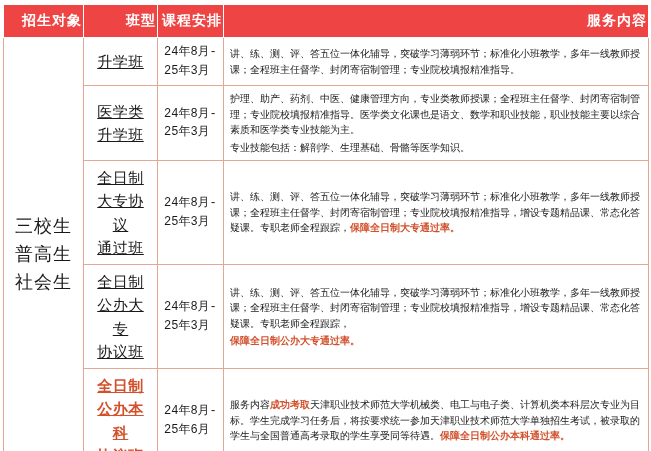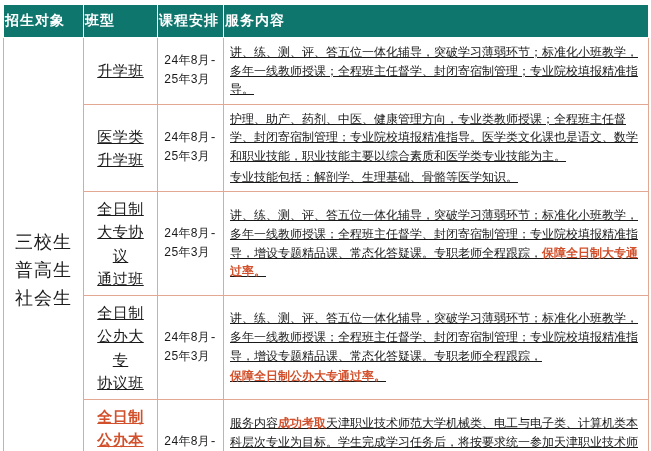--- a/index.html
+++ b/index.html
@@ -24,28 +24,28 @@
     margin: 4px 0 0 3px;
     font-size: 11.5px;
     color: #1a1a1a;
   }
   table.course-table col.c-audience { width: 80px; }
   table.course-table col.c-classtype { width: 74px; }
   table.course-table col.c-schedule  { width: 66px; }
   table.course-table col.c-content   { width: 425px; }
 
   table.course-table th {
-    background: #0f766e;
+    background: #ef4444;
     color: #ffffff;
     font-weight: bold;
     font-size: 14px;
     letter-spacing: 1px;
     border: 1px solid #ffffff;
     height: 30px;
-    text-align: left;
+    text-align: right;
     vertical-align: middle;
   }
   table.course-table td {
     border: 1px solid #e2a893;
     vertical-align: middle;
     padding: 5px 6px;
     line-height: 1.55;
   }
   td.audience-cell {
     text-align: center;
@@ -64,26 +64,25 @@
     text-align: left;
     font-size: 12px;
     line-height: 1.5;
     letter-spacing: 0;
     padding-left: 5px;
     padding-right: 2px;
     font-family: Liberation Mono, monospace;
   }
   td.content-cell {
     text-align: left;
-    font-size: 12px;
+    font-size: 10px;
     line-height: 1.6;
     letter-spacing: 0;
     padding-left: 6px;
     padding-right: 5px;
-    text-decoration: underline;
   }
   .hl {
     color: #d2502b;
     font-weight: bold;
   }
   .bold-red-type {
     color: #d2502b;
     font-weight: bold;
   }
   .content-para { margin: 0; }

